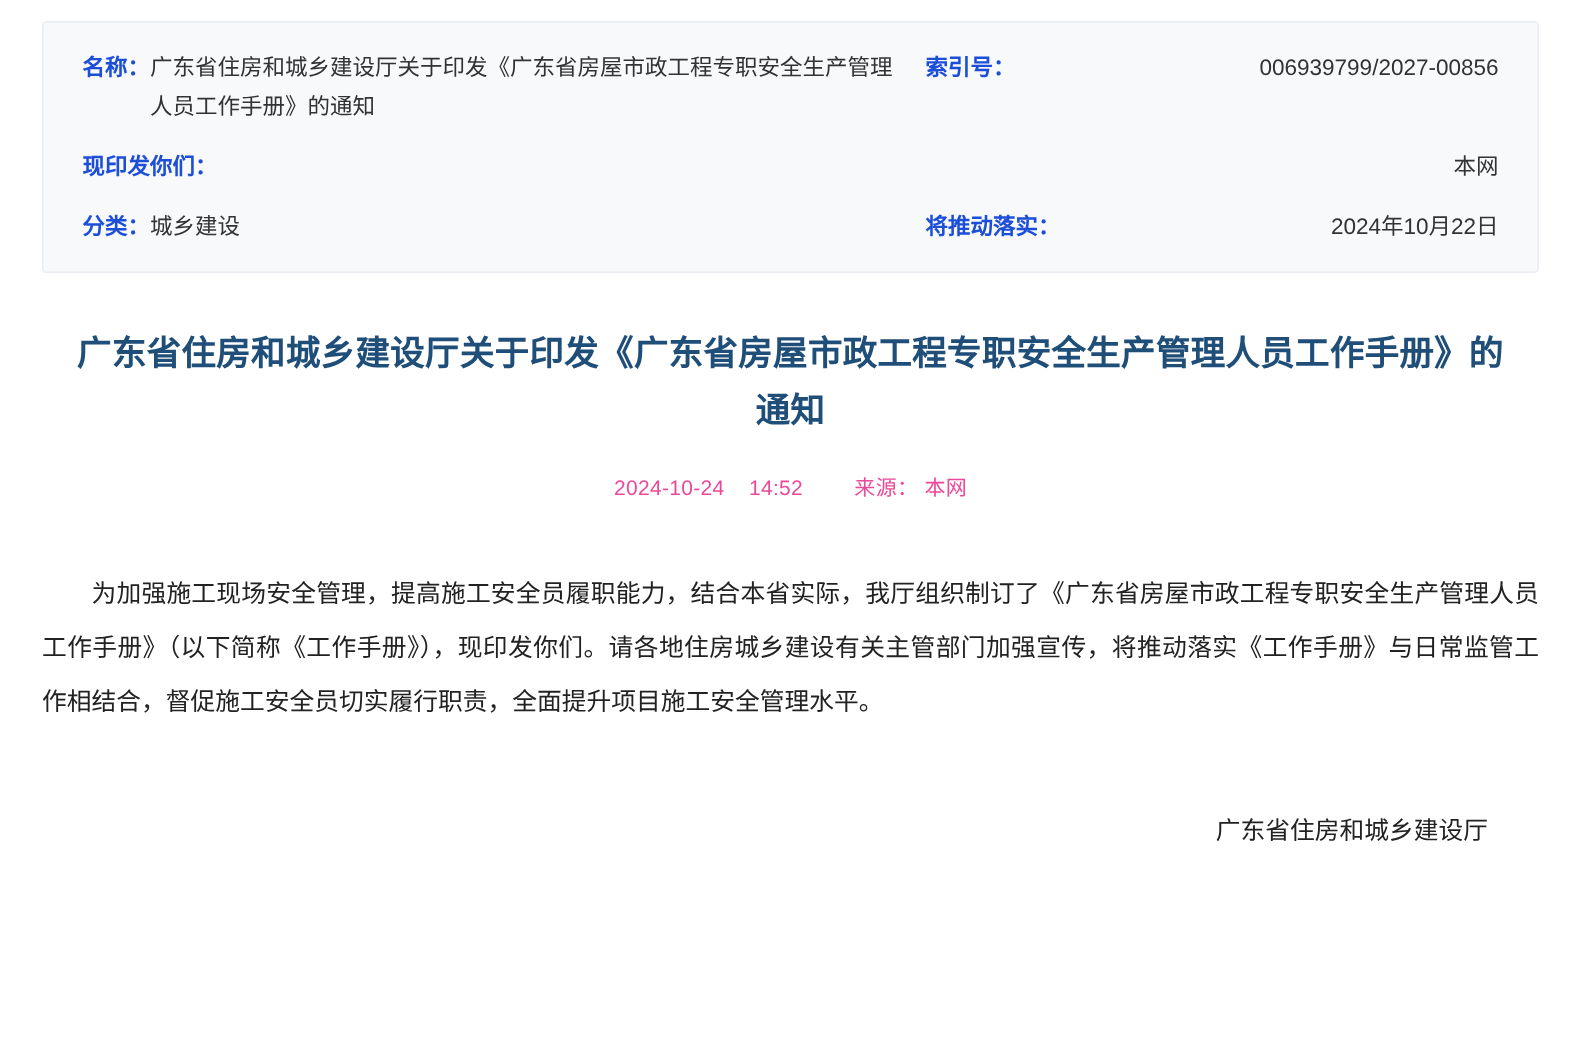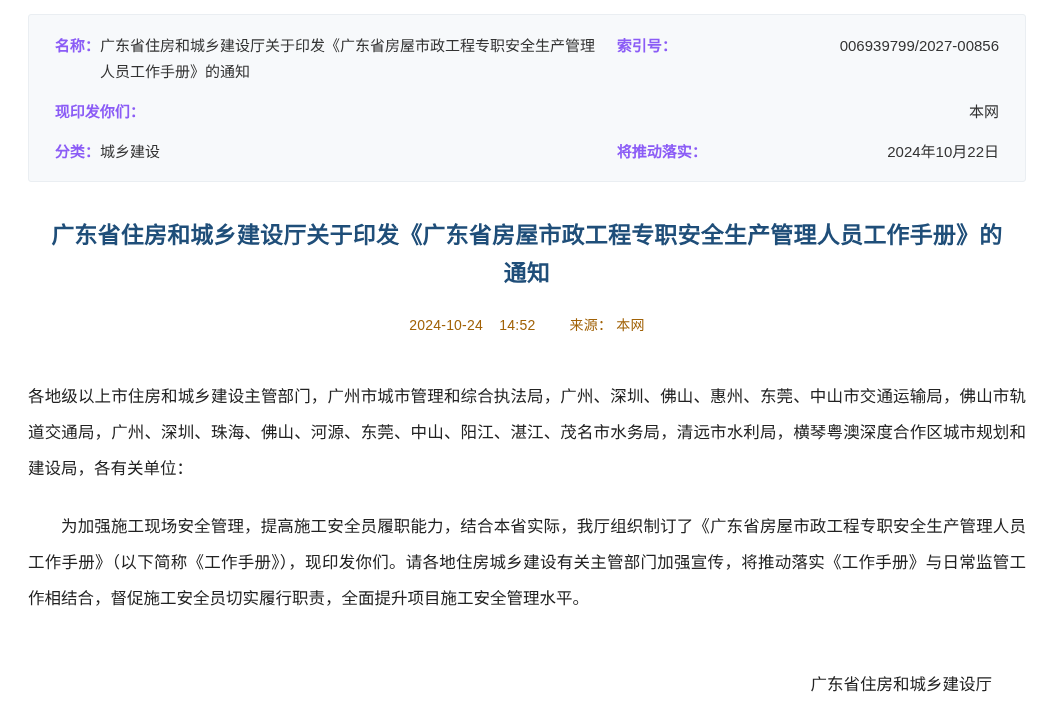--- a/index.html
+++ b/index.html
@@ -51,21 +51,21 @@
     max-width: 562px;
     padding-right: 10px;
     box-sizing: border-box;
   }
   .meta-cell.right {
     flex: 1 1 auto;
     justify-content: space-between;
   }
   .meta-label {
     font-weight: bold;
-    color: #8b5cf6;
+    color: #1d4ed8;
     white-space: nowrap;
   }
   .meta-value {
     color: #333333;
     word-break: break-all;
   }
 
   
   .doc-title {
     margin: 34px auto 0 auto;
@@ -76,21 +76,21 @@
     color: #1f4e79;
     line-height: 38px;
     letter-spacing: 0.2px;
   }
 
   
   .doc-subinfo {
     margin-top: 22px;
     text-align: center;
     font-size: 14px;
-    color: #a16207;
+    color: #ec4899;
     letter-spacing: 0.2px;
   }
   .doc-subinfo .sep {
     display: inline-block;
     width: 26px;
   }
 
   
   .doc-body {
     margin: 44px 28px 0 28px;
@@ -161,21 +161,20 @@
   <div class="doc-subinfo">
     <span>2024-10-24</span>
     <span>&nbsp;&nbsp;</span>
     <span>14:52</span>
     <span class="sep"></span>
     <span>来源：</span>
     <span>本网</span>
   </div>
 
   <div class="doc-body">
-    <p>各地级以上市住房和城乡建设主管部门，广州市城市管理和综合执法局，广州、深圳、佛山、惠州、东莞、中山市交通运输局，佛山市轨道交通局，广州、深圳、珠海、佛山、河源、东莞、中山、阳江、湛江、茂名市水务局，清远市水利局，横琴粤澳深度合作区城市规划和建设局，各有关单位：</p>
     <p class="indent">为加强施工现场安全管理，提高施工安全员履职能力，结合本省实际，我厅组织制订了《广东省房屋市政工程专职安全生产管理人员工作手册》（以下简称《工作手册》），现印发你们。请各地住房城乡建设有关主管部门加强宣传，将推动落实《工作手册》与日常监管工作相结合，督促施工安全员切实履行职责，全面提升项目施工安全管理水平。</p>
   </div>
 
   <div class="signature">
     <span class="sig-line">广东省住房和城乡建设厅</span>
 
   </div>
 
 </div>
 

